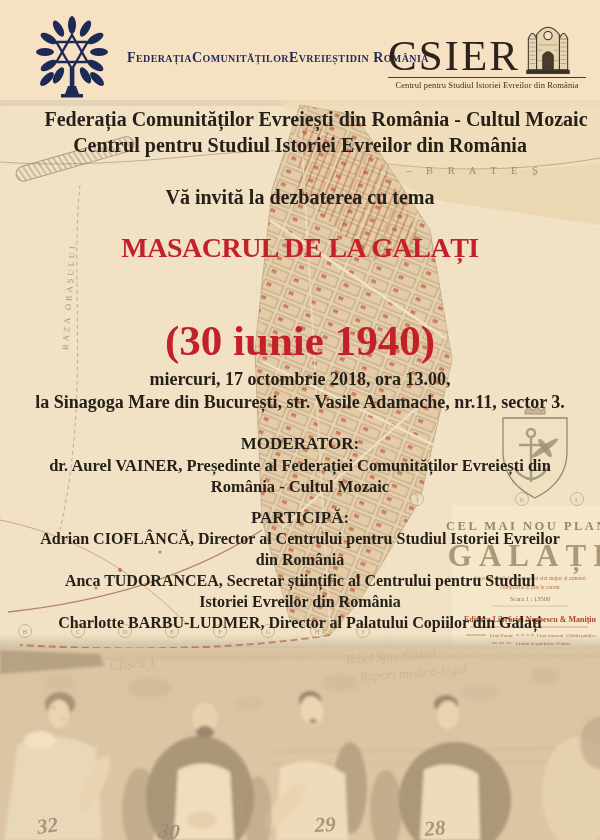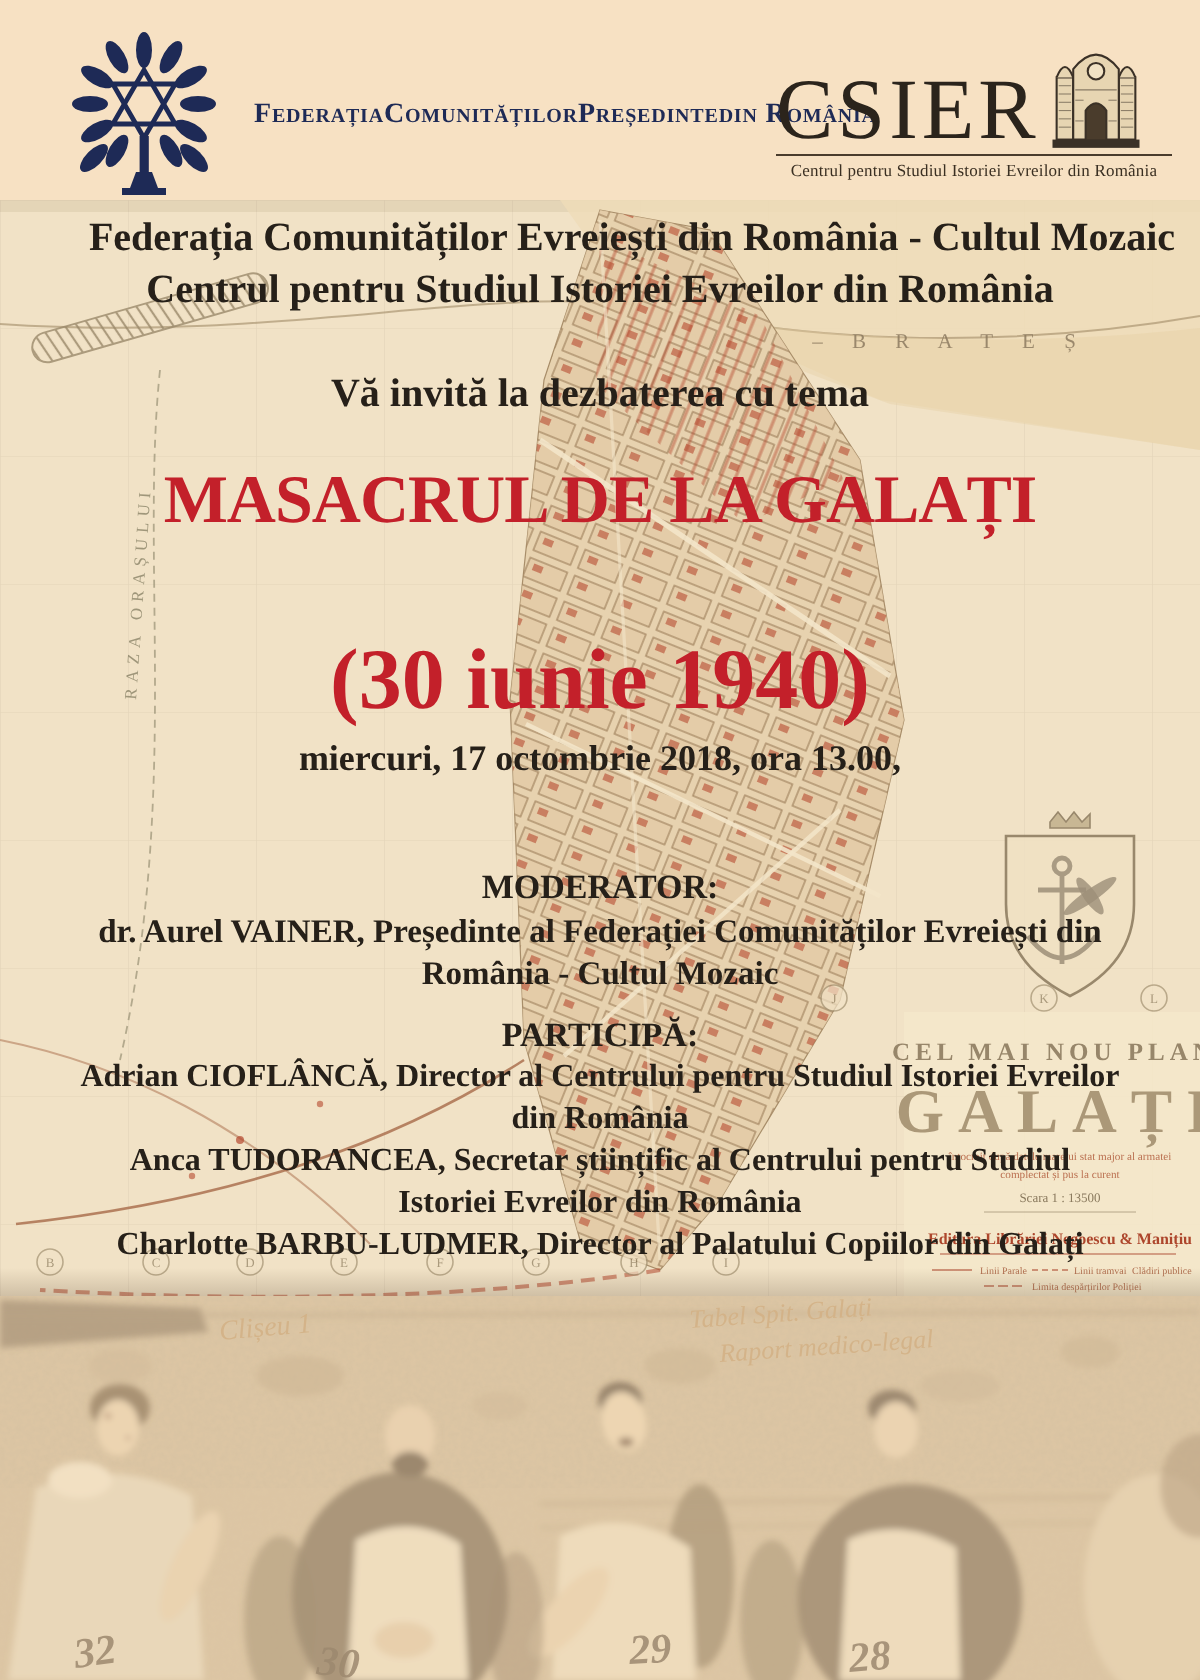--- a/index.html
+++ b/index.html
@@ -23,21 +23,21 @@
     font-size:43px;line-height:40px;font-weight:400;color:#2b241c;letter-spacing:2px;
   }
   .csier-rule{border-top:1.5px solid #4a3c2c;margin-top:1px;width:100%;}
   .csier-sub{font-size:8.5px;color:#3a2f22;text-align:center;margin-top:2px;letter-spacing:.1px;white-space:nowrap;}
   
   .line{position:absolute;left:0;right:0;text-align:center;font-weight:bold;white-space:nowrap;color:#262019;}
   .org1{top:108px;font-size:20px;padding-left:32px;}
   .org2{top:134px;font-size:20px;}
   .invite{top:186px;font-size:20px;}
   .red{color:#c3202a;}
-  .red1{top:232px;font-size:34px;letter-spacing:-.5px;}
+  .red1{top:232px;font-size:28px;letter-spacing:-.5px;}
   .red2{top:272px;font-size:43px;margin-top:44px;}
   .red3{top:311px;font-size:34px;letter-spacing:-.5px;}
   .ev1{top:369px;font-size:18px;}
   .ev2{top:392px;font-size:18px;font-weight:normal;}
   .ev2 b{font-weight:bold;}
   .ev2 span{font-weight:bold;}
   .mod0{top:434px;font-size:17px;}
   .mod1{top:456px;font-size:16.5px;}
   .mod2{top:477px;font-size:16.5px;}
   .par0{top:508px;font-size:17px;}
@@ -289,21 +289,21 @@
       </g>
       <g fill="#1e2a56">
         <rect x="37.8" y="54" width="4.6" height="22"></rect>
         <path d="M33,80 L47,80 L44,72 L36,72 Z"></path>
         <rect x="29" y="80" width="22" height="3.5"></rect>
       </g>
     </svg>
     <div class="fcer-text">
       <div>Federația</div>
       <div>Comunităților</div>
-      <div>Președinte</div>
+      <div>Evreiești</div>
       <div>din România</div>
     </div>
   </div>
 
   <div class="csier">
     <div class="csier-row">
       <span class="csier-word">CSIER</span>
       <svg width="52" height="58" viewBox="0 0 46 56" style="margin-left:2px">
         <g stroke="#3b3127" stroke-width="1" fill="#e7d5b2">
           <rect x="4" y="20" width="8" height="30"></rect>
@@ -341,20 +341,21 @@
   </div>
 
   <div class="line org1">Federația Comunităților Evreiești din România - Cultul Mozaic</div>
   <div class="line org2">Centrul pentru Studiul Istoriei Evreilor din România</div>
   <div class="line invite">Vă invită la dezbaterea cu tema</div>
 
   <div class="line red red1">MASACRUL DE LA GALAȚI</div>
   <div class="line red red2">(30 iunie 1940)</div>
 
   <div class="line ev1">miercuri, 17 octombrie 2018, ora 13.00,</div>
+  <div class="line ev2"><span>la </span><b>Sinagoga Mare</b><span> din București, str. Vasile Adamache, nr.11, sector 3.</span></div>
 
   <div class="line mod0">MODERATOR:</div>
   <div class="line mod1">dr. Aurel VAINER, Președinte al Federației Comunităților Evreiești din</div>
   <div class="line par0">PARTICIPĂ:</div>
 
   <div class="line mod2">România - Cultul Mozaic</div>
   <div class="line par1">Adrian CIOFLÂNCĂ, Director al Centrului pentru Studiul Istoriei Evreilor</div>
   <div class="line par2">din România</div>
   <div class="line par3">Anca TUDORANCEA, Secretar științific al Centrului pentru Studiul</div>
   <div class="line par4">Istoriei Evreilor din România</div>

